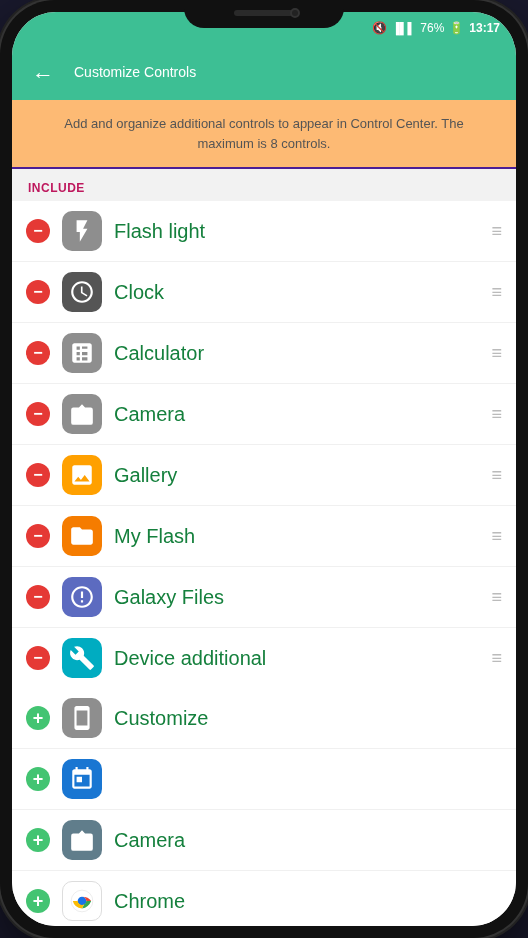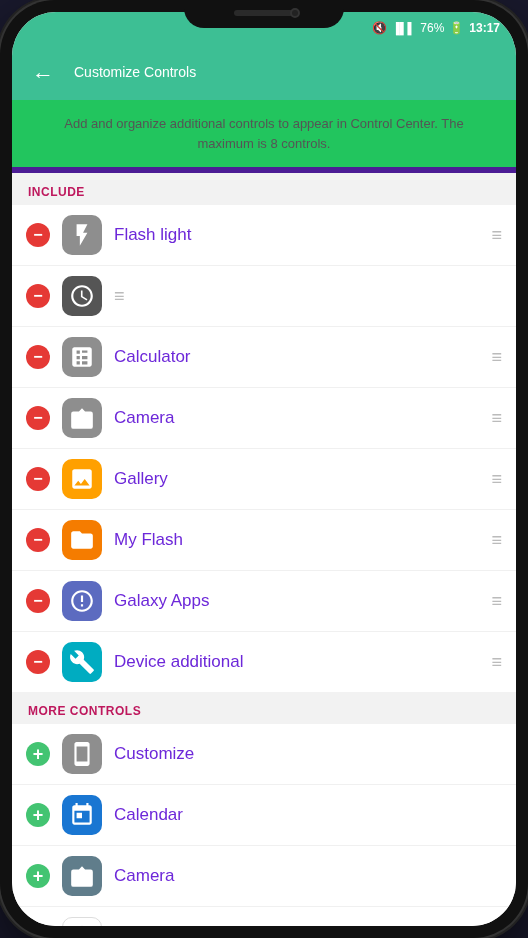--- a/index.html
+++ b/index.html
@@ -69,27 +69,27 @@
       font-weight: 500;
     }
     
     .content {
       flex: 1;
       overflow-y: auto;
       background: #f2f2f2;
     }
     .content::-webkit-scrollbar { display: none; }
     .description {
-      background: #22c55e;
+      background: #fdba74;
       padding: 14px 27px;
       font-size: 13px;
       color: #555;
       text-align: center;
       line-height: 1.5;
-      border-bottom: 6px solid #4c1d95;
+      border-bottom: 2px solid #4c1d95;
     }
     .section-label {
       padding: 12px 16px 6px;
       font-size: 12px;
       font-weight: 600;
       color: #be185d;
       letter-spacing: 0.5px;
     }
     .list-container {
       background: white;
@@ -129,22 +129,22 @@
     .app-icon {
       width: 40px; height: 40px;
       border-radius: 10px;
       display: flex; align-items: center; justify-content: center;
       font-size: 20px;
       flex-shrink: 0;
       overflow: hidden;
     }
     .app-name {
       flex: 1;
-      font-size: 17px;
-      color: #6d28d9;
+      font-size: 20px;
+      color: #15803d;
     }
     .drag-handle {
       color: #bbb;
       font-size: 18px;
       cursor: grab;
     }
     
     .bg-gray { background: #8e8e8e; }
     .bg-darkgray { background: #555; }
     .bg-blue { background: #1976d2; }
@@ -226,20 +226,21 @@
           <div class="drag-handle">≡</div>
         </div>
 
         <div class="list-item">
           <div class="remove-btn">−</div>
           <div class="app-icon bg-darkgray">
             <svg class="icon-svg" viewBox="0 0 24 24" fill="white">
                 <path d="M12 2C6.48 2 2 6.48 2 12s4.48 10 10 10 10-4.48 10-10S17.52 2 12 2zm0 18c-4.41 0-8-3.59-8-8s3.59-8 8-8 8 3.59 8 8-3.59 8-8 8zm.5-13H11v6l5.25 3.15.75-1.23-4.5-2.67z"></path>
               </svg>
           </div>
+          <div class="app-name">Clock</div>
           <div class="drag-handle">≡</div>
         </div>
 
         <div class="list-item">
           <div class="remove-btn">−</div>
           <div class="app-icon bg-gray">
             <svg class="icon-svg" viewBox="0 0 24 24" fill="white">
                 <path d="M19 3H5c-1.1 0-2 .9-2 2v14c0 1.1.9 2 2 2h14c1.1 0 2-.9 2-2V5c0-1.1-.9-2-2-2zm-7 3h5v2h-5V6zM7 6h3v3H7V6zm0 5h3v3H7v-3zm0 5h3v3H7v-3zm5 3v-3h5v3h-5zm5-5h-5v-3h5v3z"></path>
               </svg>
           </div>
@@ -280,57 +281,55 @@
           <div class="drag-handle">≡</div>
         </div>
 
         <div class="list-item">
           <div class="remove-btn">−</div>
           <div class="app-icon bg-indigo" style="overflow:visible;">
             <svg class="icon-svg" viewBox="0 0 24 24" fill="white">
                 <path d="M12 2C6.48 2 2 6.48 2 12s4.48 10 10 10 10-4.48 10-10S17.52 2 12 2zm0 18c-4.42 0-8-3.58-8-8s3.58-8 8-8 8 3.58 8 8-3.58 8-8 8zm-1-13h2v6h-2zm0 8h2v2h-2z"></path>
               </svg>
           </div>
-          <div class="app-name">Galaxy Apps</div>
+          <div class="app-name">Galaxy Files</div>
           <div class="drag-handle">≡</div>
         </div>
 
         <div class="list-item">
           <div class="remove-btn">−</div>
           <div class="app-icon bg-cyan">
             <svg class="icon-svg" viewBox="0 0 24 24" fill="white">
                 <path d="M22.7 19l-9.1-9.1c.9-2.3.4-5-1.5-6.9-2-2-5-2.4-7.4-1.3L9 6 6 9 1.6 4.7C.4 7.1.9 10.1 2.9 12.1c1.9 1.9 4.6 2.4 6.9 1.5l9.1 9.1c.4.4 1 .4 1.4 0l2.3-2.3c.5-.4.5-1.1.1-1.4z"></path>
               </svg>
           </div>
           <div class="app-name">Device additional</div>
           <div class="drag-handle">≡</div>
         </div>
       </div>
 
-      <div class="section-label">MORE CONTROLS</div>
       <div class="list-container">
 
         <div class="list-item">
           <div class="add-btn">+</div>
           <div class="app-icon bg-gray">
             <svg class="icon-svg" viewBox="0 0 24 24" fill="white">
                 <path d="M17 1.01L7 1c-1.1 0-2 .9-2 2v18c0 1.1.9 2 2 2h10c1.1 0 2-.9 2-2V3c0-1.1-.9-1.99-2-1.99zM17 19H7V5h10v14z"></path>
               </svg>
           </div>
           <div class="app-name">Customize</div>
         </div>
 
         <div class="list-item">
           <div class="add-btn">+</div>
           <div class="app-icon bg-blue">
             <svg class="icon-svg" viewBox="0 0 24 24" fill="white">
                 <path d="M19 3h-1V1h-2v2H8V1H6v2H5c-1.11 0-1.99.9-1.99 2L3 19c0 1.1.89 2 2 2h14c1.1 0 2-.9 2-2V5c0-1.1-.9-2-2-2zm0 16H5V8h14v11zM7 10h5v5H7z"></path>
               </svg>
           </div>
-          <div class="app-name">Calendar</div>
         </div>
 
         <div class="list-item">
           <div class="add-btn">+</div>
           <div class="app-icon" style="background:#607d8b;">
             <svg class="icon-svg" viewBox="0 0 24 24" fill="white">
                 <path d="M12 15.2A3.2 3.2 0 0 1 8.8 12 3.2 3.2 0 0 1 12 8.8 3.2 3.2 0 0 1 15.2 12 3.2 3.2 0 0 1 12 15.2M12 7a5 5 0 0 0-5 5 5 5 0 0 0 5 5 5 5 0 0 0 5-5 5 5 0 0 0-5-5m0-4L9.17 6H4a2 2 0 0 0-2 2v12a2 2 0 0 0 2 2h16a2 2 0 0 0 2-2V8a2 2 0 0 0-2-2h-5.17L12 3z"></path>
               </svg>
           </div>
           <div class="app-name">Camera</div>

